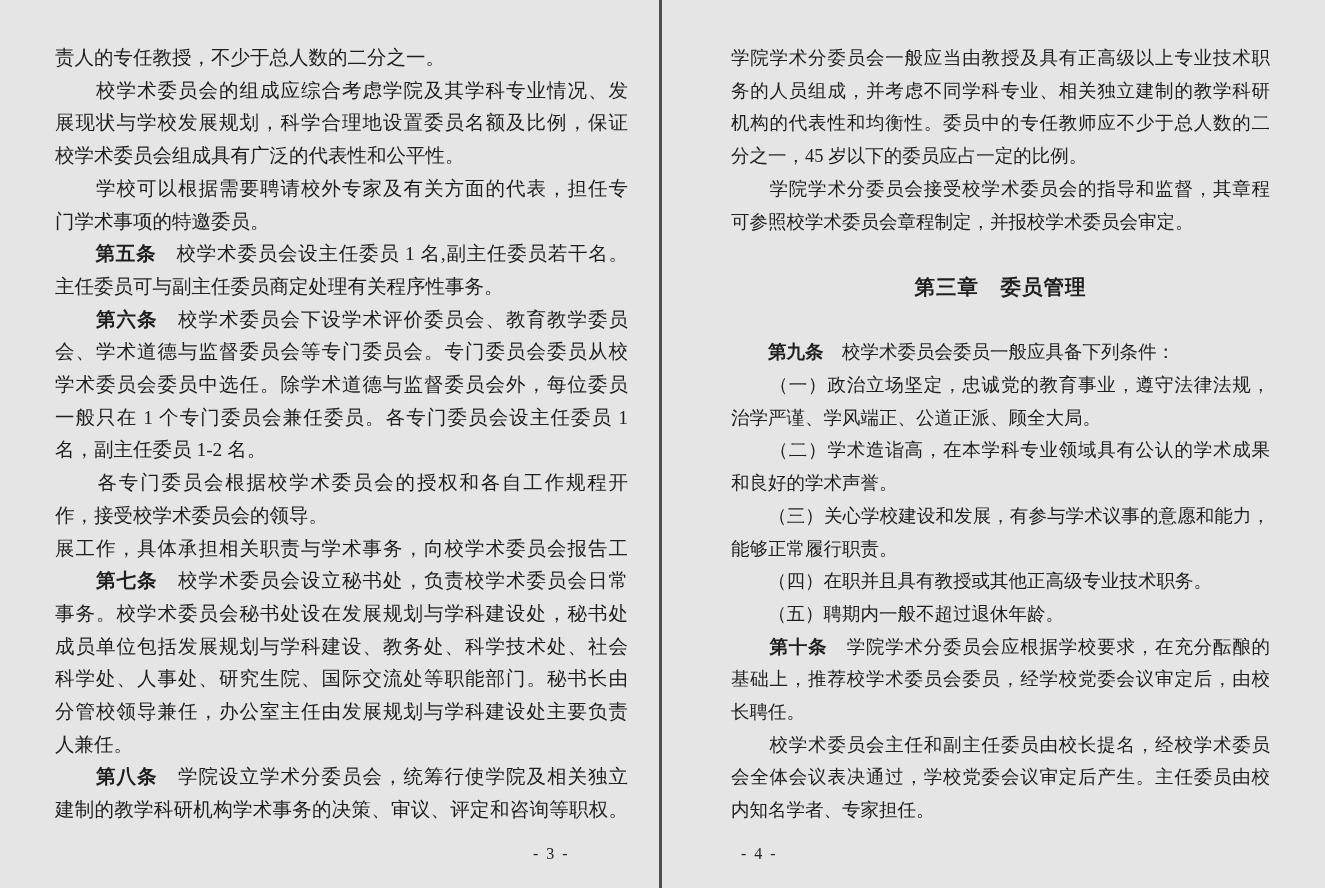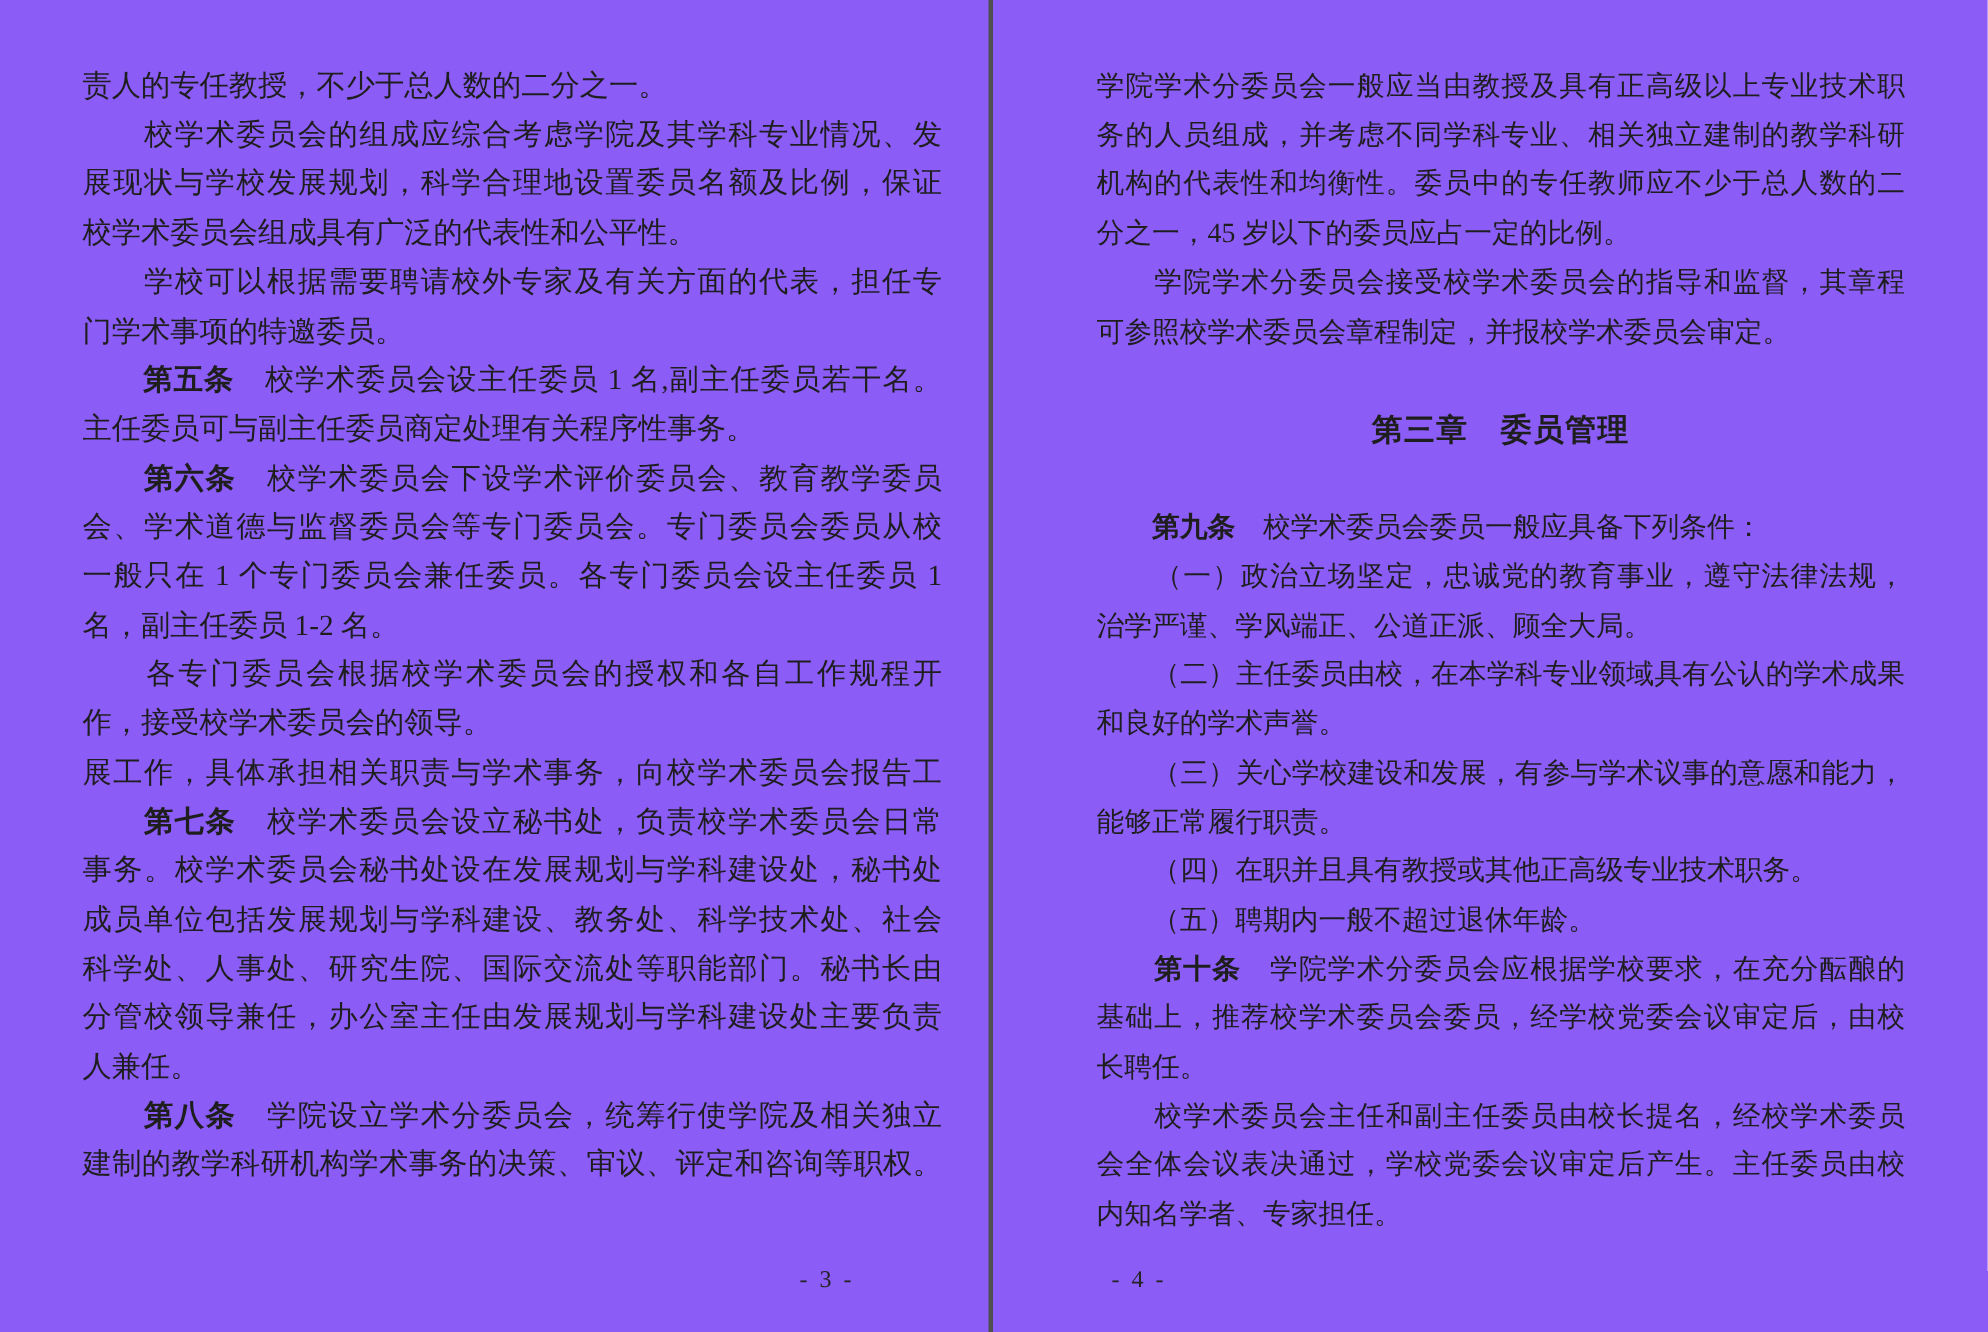--- a/index.html
+++ b/index.html
@@ -12,21 +12,21 @@
     width: 1325px;
     height: 888px;
     position: relative;
     overflow: hidden;
     font-family: "Liberation Serif", "DejaVu Serif", serif;
     color: #1e1e1e;
   }
   .spread {
     position: absolute;
     inset: 0;
-    background: #8b5cf6;
+    background: #e5e5e5;
   }
   .page {
     position: absolute;
     top: 0;
     height: 888px;
   }
   .page-left  { left: 0;     width: 659px; }
   .page-right { left: 650px; width: 663px; }
   .divider {
     position: absolute;
@@ -93,20 +93,21 @@
         <div class="line short"><span>责人的专任教授，不少于总人数的二分之一。</span></div>
         <div class="line"><span>　　校学术委员会的组成应综合考虑学院及其学科专业情况、发</span></div>
         <div class="line"><span>展现状与学校发展规划，科学合理地设置委员名额及比例，保证</span></div>
         <div class="line short"><span>校学术委员会组成具有广泛的代表性和公平性。</span></div>
         <div class="line"><span>　　学校可以根据需要聘请校外专家及有关方面的代表，担任专</span></div>
         <div class="line short"><span>门学术事项的特邀委员。</span></div>
         <div class="line"><span class="bold">　　第五条</span><span>　校学术委员会设主任委员 1 名,副主任委员若干名。</span></div>
         <div class="line short"><span>主任委员可与副主任委员商定处理有关程序性事务。</span></div>
         <div class="line"><span class="bold">　　第六条</span><span>　校学术委员会下设学术评价委员会、教育教学委员</span></div>
         <div class="line"><span>会、学术道德与监督委员会等专门委员会。专门委员会委员从校</span></div>
+        <div class="line"><span>学术委员会委员中选任。除学术道德与监督委员会外，每位委员</span></div>
         <div class="line"><span>一般只在 1 个专门委员会兼任委员。各专门委员会设主任委员 1</span></div>
         <div class="line short"><span>名，副主任委员 1-2 名。</span></div>
         <div class="line"><span>　　各专门委员会根据校学术委员会的授权和各自工作规程开</span></div>
         <div class="line short"><span>作，接受校学术委员会的领导。</span></div>
         <div class="line"><span>展工作，具体承担相关职责与学术事务，向校学术委员会报告工</span></div>
         <div class="line"><span class="bold">　　第七条</span><span>　校学术委员会设立秘书处，负责校学术委员会日常</span></div>
         <div class="line"><span>事务。校学术委员会秘书处设在发展规划与学科建设处，秘书处</span></div>
         <div class="line"><span>成员单位包括发展规划与学科建设、教务处、科学技术处、社会</span></div>
         <div class="line"><span>科学处、人事处、研究生院、国际交流处等职能部门。秘书长由</span></div>
         <div class="line"><span>分管校领导兼任，办公室主任由发展规划与学科建设处主要负责</span></div>
@@ -126,21 +127,21 @@
         <div class="line"><span>机构的代表性和均衡性。委员中的专任教师应不少于总人数的二</span></div>
         <div class="line short"><span>分之一，45 岁以下的委员应占一定的比例。</span></div>
         <div class="line"><span>　　学院学术分委员会接受校学术委员会的指导和监督，其章程</span></div>
         <div class="line short"><span>可参照校学术委员会章程制定，并报校学术委员会审定。</span></div>
         <div class="line blank"></div>
         <div class="line heading"><span class="bold">第三章　委员管理</span></div>
         <div class="line blank"></div>
         <div class="line short"><span class="bold">　　第九条</span><span>　校学术委员会委员一般应具备下列条件：</span></div>
         <div class="line"><span>　　（一）政治立场坚定，忠诚党的教育事业，遵守法律法规，</span></div>
         <div class="line short"><span>治学严谨、学风端正、公道正派、顾全大局。</span></div>
-        <div class="line"><span>　　（二）主任委员由校，在本学科专业领域具有公认的学术成果</span></div>
+        <div class="line"><span>　　（二）学术造诣高，在本学科专业领域具有公认的学术成果</span></div>
         <div class="line short"><span>和良好的学术声誉。</span></div>
         <div class="line"><span>　　（三）关心学校建设和发展，有参与学术议事的意愿和能力，</span></div>
         <div class="line short"><span>能够正常履行职责。</span></div>
         <div class="line short"><span>　　（四）在职并且具有教授或其他正高级专业技术职务。</span></div>
         <div class="line short"><span>　　（五）聘期内一般不超过退休年龄。</span></div>
         <div class="line"><span class="bold">　　第十条</span><span>　学院学术分委员会应根据学校要求，在充分酝酿的</span></div>
         <div class="line"><span>基础上，推荐校学术委员会委员，经学校党委会议审定后，由校</span></div>
         <div class="line short"><span>长聘任。</span></div>
         <div class="line"><span>　　校学术委员会主任和副主任委员由校长提名，经校学术委员</span></div>
         <div class="line"><span>会全体会议表决通过，学校党委会议审定后产生。主任委员由校</span></div>

